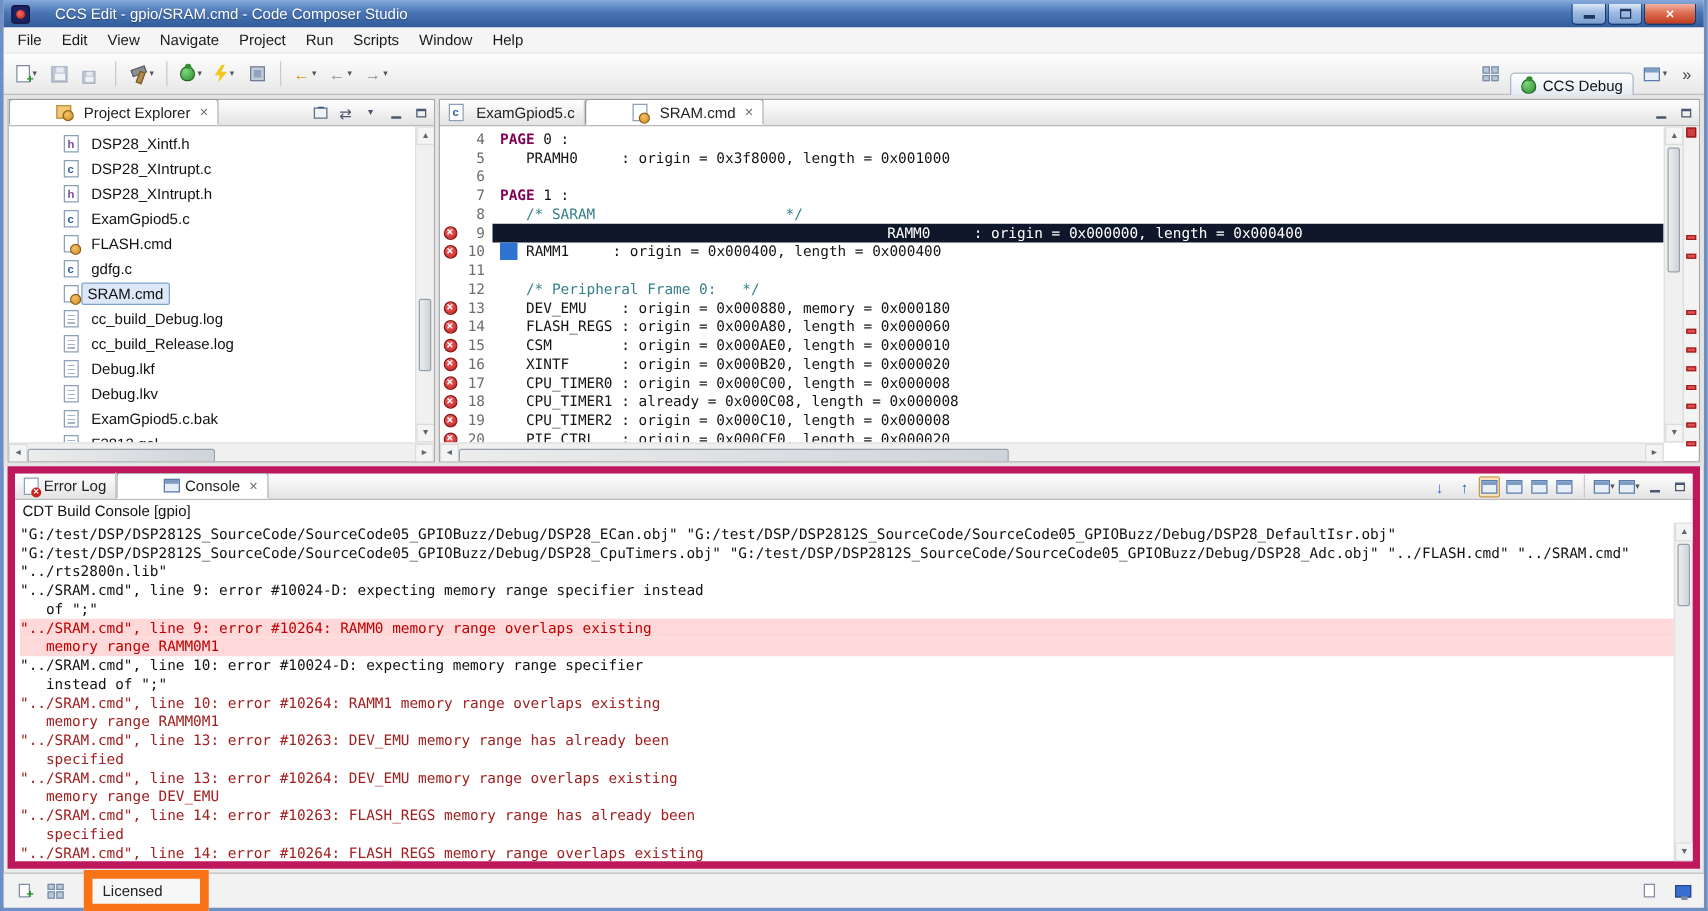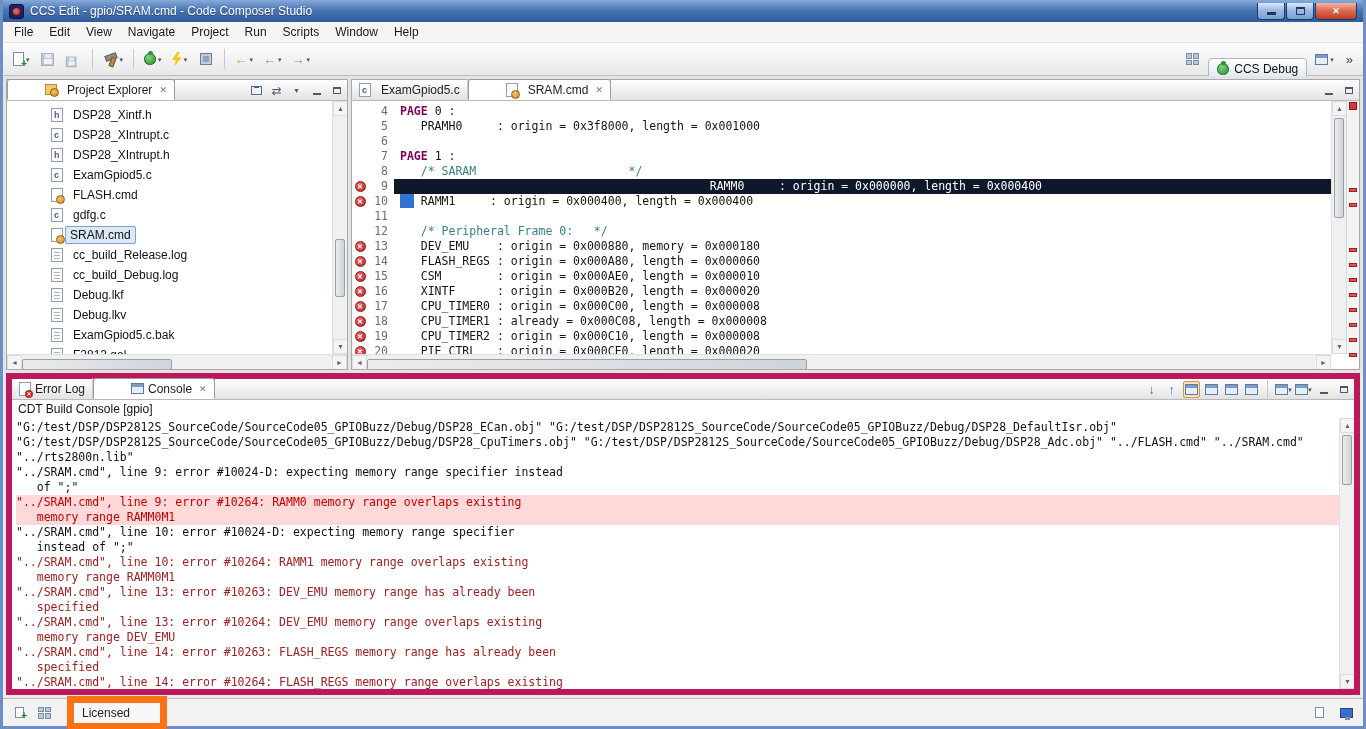--- a/index.html
+++ b/index.html
@@ -4,21 +4,21 @@
 <style>
   * { margin:0; padding:0; box-sizing:border-box; }
   html,body { width:1366px; height:729px; overflow:hidden; }
   body { font-family:"Liberation Sans", sans-serif; font-size:12px; color:#111; background:#35619e; }
 
   .app { position:absolute; inset:0; display:flex; flex-direction:column;
          border-left:3px solid #6d8fc4; border-right:3px solid #6d8fc4; border-bottom:3px solid #6d8fc4; background:#ebebeb; }
 
   
   .titlebar { height:22px; flex:0 0 22px; background:linear-gradient(180deg,#86aada 0%,#4a76b6 45%,#2f5b9b 100%);
-              display:flex; align-items:center; padding:0 6px; gap:6px; color:#fff; }
+              display:flex; align-items:center; padding:0 6px; gap:20px; color:#fff; }
   .app-icon { width:15px; height:15px; border-radius:3px; background:#1d2360; border:1px solid #0e123a; position:relative; }
   .app-icon::after { content:""; position:absolute; left:3px; top:3px; width:7px; height:7px; border-radius:50%;
                      background:radial-gradient(circle at 40% 40%, #ff6a5a, #b71f12); }
   .title-text { font-size:12px; text-shadow:0 1px 1px rgba(0,0,0,.4); }
   .win-btns { margin-left:auto; display:flex; }
   .win-btn { width:28px; height:17px; border:1px solid #163a6b; border-top:none; border-radius:0 0 4px 4px;
              background:linear-gradient(#dce9f8,#9cb9e0 45%,#7da0d2); color:#1c3660; font-size:9px;
              display:flex; align-items:center; justify-content:center; margin-left:1px; }
   .win-btn.close { width:42px; background:linear-gradient(#f3b5a5,#dd6f53 45%,#c13c20); color:#fff; font-weight:bold; }
   .glyph-min { width:9px; height:3px; background:#1c3660; margin-top:6px; }
@@ -313,27 +313,27 @@
             <div class="tree-item selected">
               <span class="file-icon ft-cmd">
                 <span class="ltr"></span>
               </span>
               <span class="tree-label">SRAM.cmd</span>
             </div>
             <div class="tree-item">
               <span class="file-icon ft-doc">
                 <span class="ltr"></span>
               </span>
+              <span class="tree-label">cc_build_Debug.log</span>
+            </div>
+            <div class="tree-item">
+              <span class="file-icon ft-doc">
+                <span class="ltr"></span>
+              </span>
               <span class="tree-label">cc_build_Release.log</span>
-            </div>
-            <div class="tree-item">
-              <span class="file-icon ft-doc">
-                <span class="ltr"></span>
-              </span>
-              <span class="tree-label">cc_build_Debug.log</span>
             </div>
             <div class="tree-item">
               <span class="file-icon ft-doc">
                 <span class="ltr"></span>
               </span>
               <span class="tree-label">Debug.lkf</span>
             </div>
             <div class="tree-item">
               <span class="file-icon ft-doc">
                 <span class="ltr"></span>

